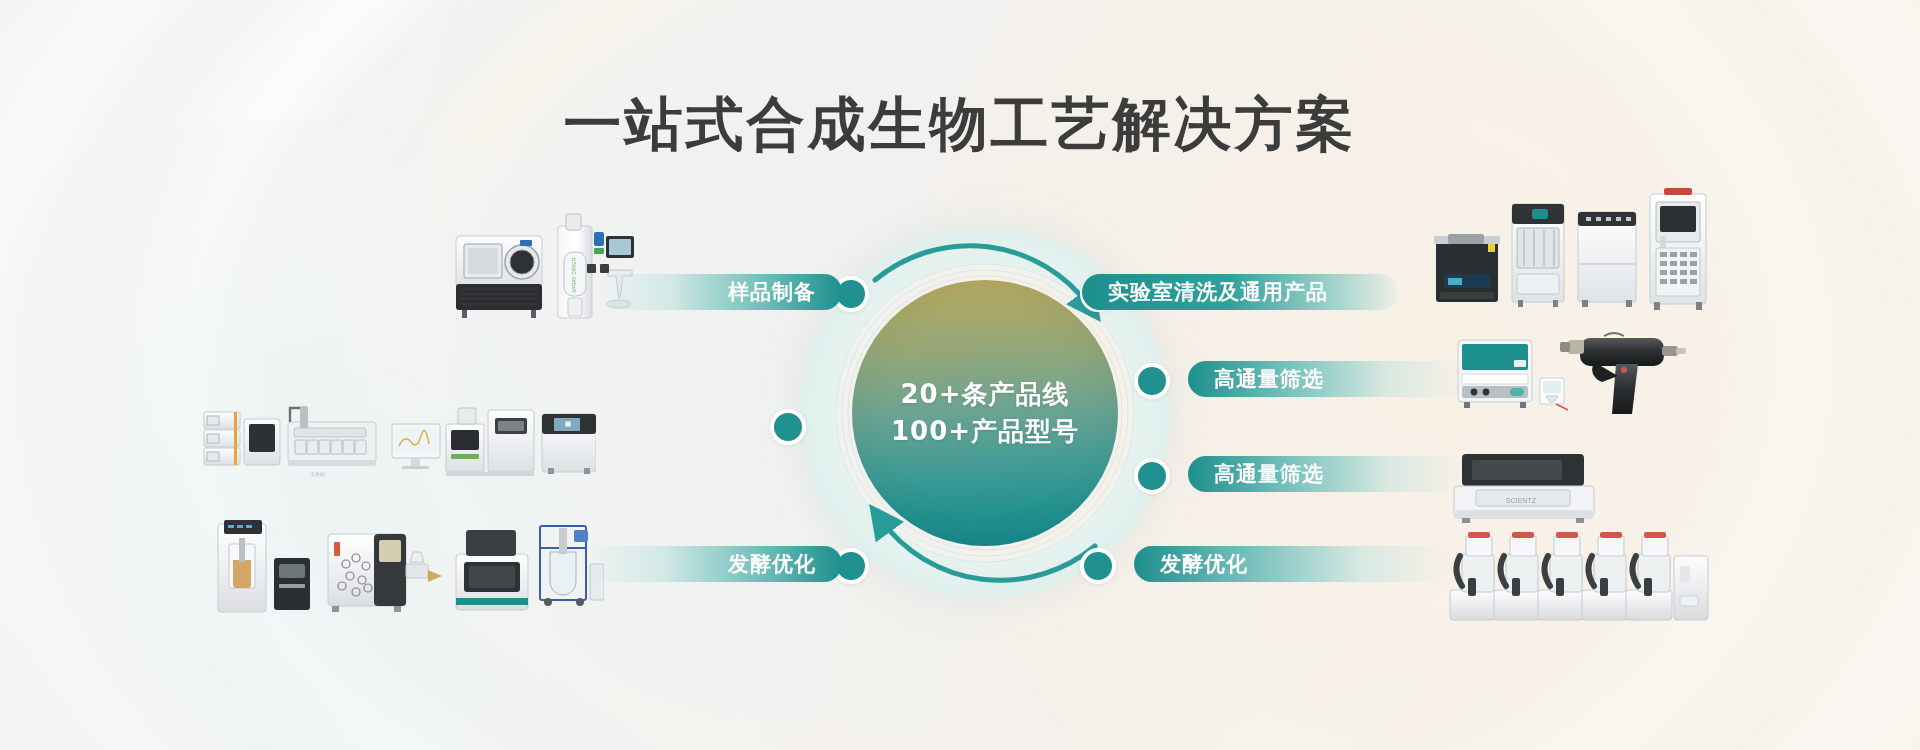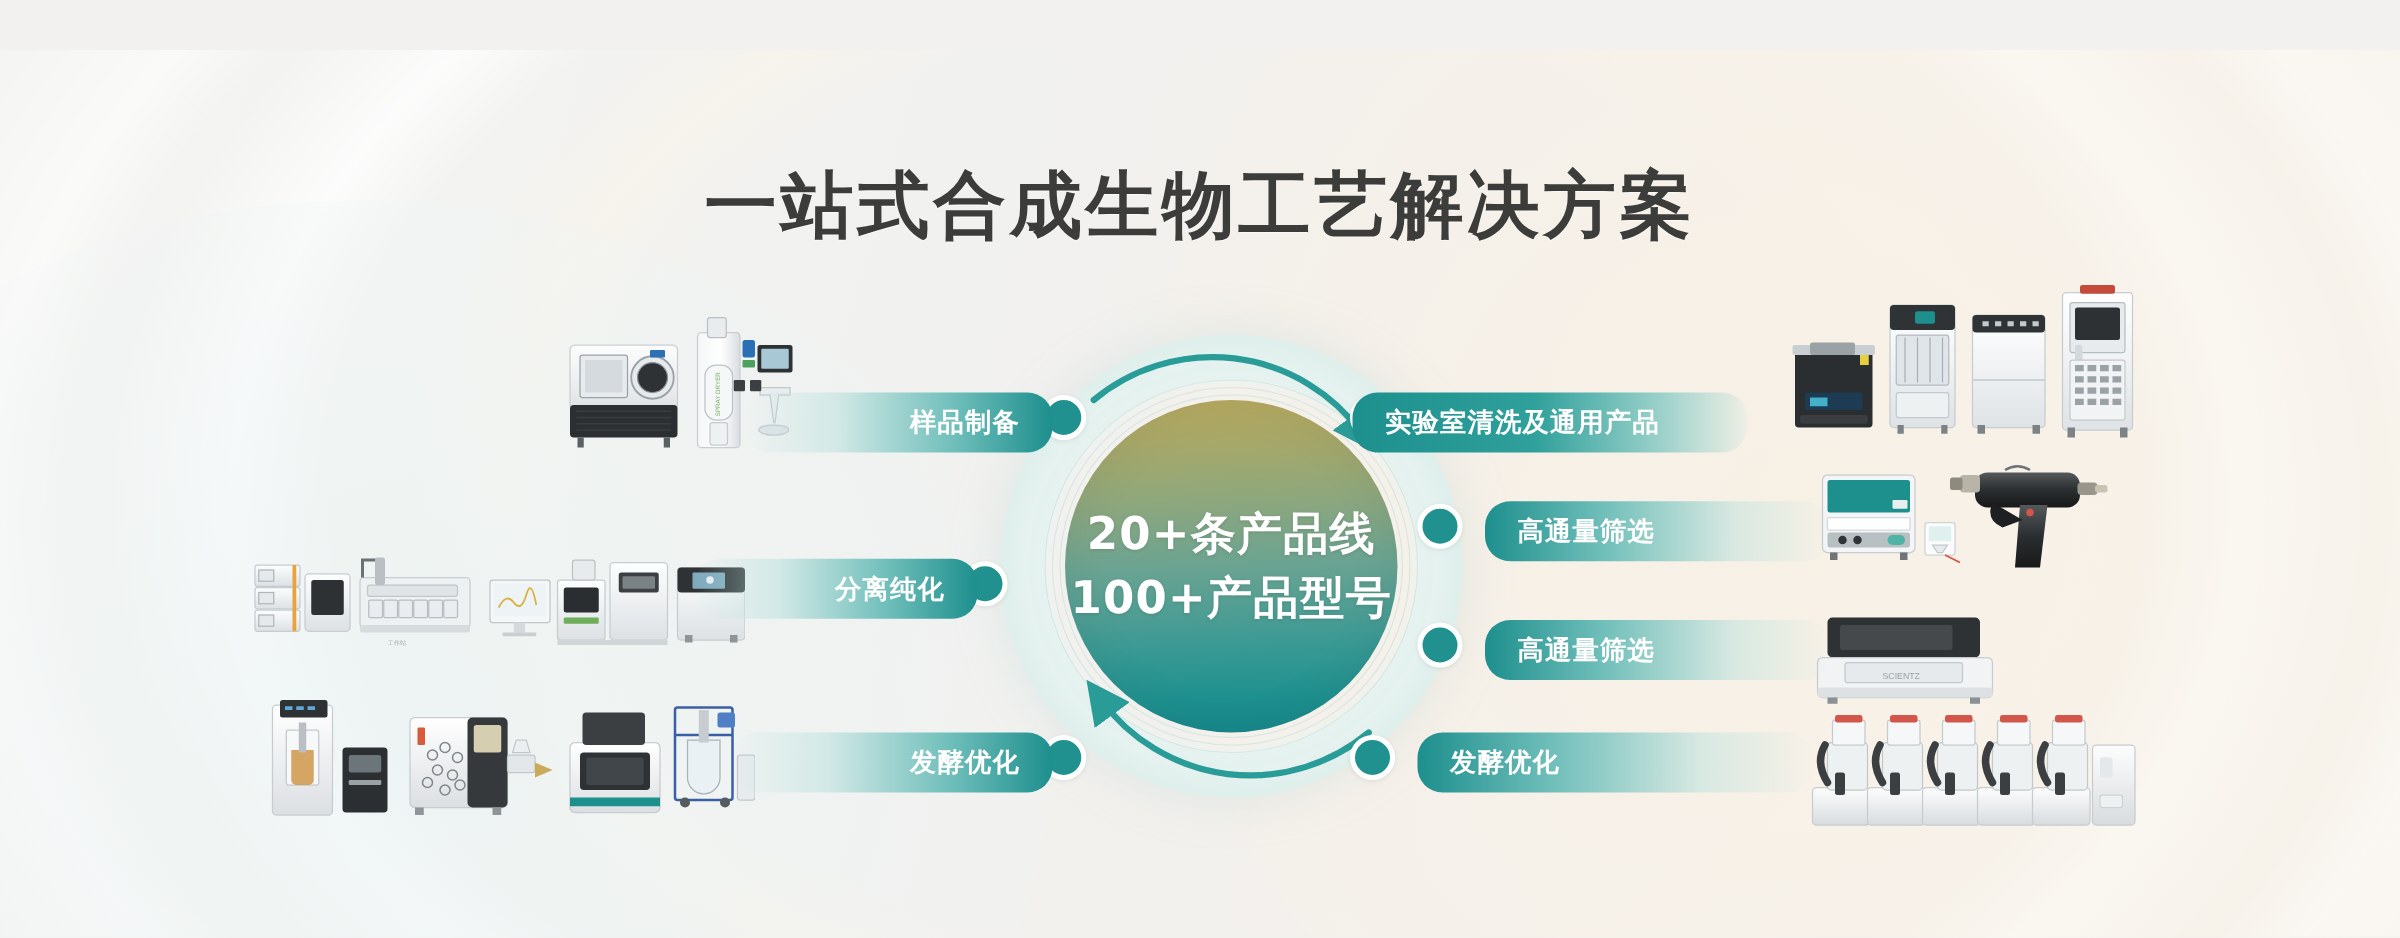--- a/index.html
+++ b/index.html
@@ -2,21 +2,21 @@
 <html><head>
 <meta charset="utf-8">
 <style>
   html,body{margin:0;padding:0;}
   body{
     width:1920px;height:750px;overflow:hidden;
     font-family:"Liberation Sans","DejaVu Sans",sans-serif;
     background:#f2f1ef;
     position:relative;
   }
-  #stage{position:absolute;inset:0;overflow:hidden;margin-top:40px;}
+  #stage{position:absolute;inset:0;overflow:hidden;}
 
   
   .bg-base{position:absolute;inset:0;
     background:linear-gradient(105deg,#f4f4f2 0%,#f1f1ef 38%,#f3f0ec 60%,#f6f2ec 78%,#f7f3ec 100%);}
   .bg-arc{position:absolute;border-radius:50%;}
   .arc1{width:2260px;height:1580px;left:-150px;top:-420px;
         background:radial-gradient(ellipse at 50% 50%, rgba(255,255,255,0) 58%, rgba(255,255,255,.55) 62%, rgba(255,255,255,0) 70%);}
   .arc2{width:1860px;height:1320px;left:60px;top:-300px;
         background:radial-gradient(ellipse at 50% 50%, rgba(255,255,255,0) 55%, rgba(255,255,255,.75) 61%, rgba(255,255,255,0) 69%);}
   .arc3{width:1380px;height:1050px;left:300px;top:-170px;
@@ -35,29 +35,29 @@
   
   .hub{position:absolute;left:800px;top:228px;width:370px;height:370px;}
   .hub-outer{position:absolute;inset:0;border-radius:50%;
     background:radial-gradient(circle at 50% 50%, rgba(255,255,255,0) 55%, #e9f4f2 58%, #ddeeeb 72%, rgba(240,248,246,.25) 88%, rgba(240,248,246,0) 100%);
     box-shadow:0 0 38px rgba(180,210,208,.35);}
   .ring-svg{position:absolute;inset:0;}
   .hub-core{position:absolute;left:52px;top:52px;width:266px;height:266px;border-radius:50%;
     background:linear-gradient(178deg,#b7a95f 0%,#a8a868 13%,#8fa77c 30%,#6aa392 50%,#3d9a94 72%,#1f918f 88%,#16868a 100%);
     display:flex;flex-direction:column;align-items:center;justify-content:center;
     box-shadow:inset 0 0 40px rgba(0,0,0,.06);}
-  .hub-line{color:#fff;font-size:36px;font-weight:700;letter-spacing:1px;line-height:1.42;
+  .hub-line{color:#fff;font-size:26px;font-weight:700;letter-spacing:1px;line-height:1.42;
     font-family:"DejaVu Sans","Liberation Sans",sans-serif;text-shadow:0 1px 3px rgba(0,0,0,.12);}
 
   
   .node{position:absolute;width:36px;height:36px;border-radius:50%;background:#21918f;
     border:4px solid #fff;box-sizing:border-box;box-shadow:0 1px 4px rgba(0,0,0,.08);}
 
   
-  .pill{position:absolute;height:48px;border-radius:20px;display:flex;align-items:center;
+  .pill{position:absolute;height:36px;border-radius:20px;display:flex;align-items:center;
     color:#fff;font-size:21px;font-weight:700;letter-spacing:1px;white-space:nowrap;
     font-family:"DejaVu Sans","Liberation Sans",sans-serif;text-align:center;}
   .pill.left{justify-content:flex-end;padding-right:26px;
     background:linear-gradient(90deg, rgba(224,240,238,0) 0%, rgba(186,225,221,.55) 30%, rgba(100,186,182,.92) 68%, #1d8f8d 100%);}
   .pill.right{justify-content:flex-start;padding-left:26px;
     background:linear-gradient(90deg, #1d8f8d 0%, rgba(100,186,182,.92) 34%, rgba(186,225,221,.5) 72%, rgba(224,240,238,0) 100%);}
   .pill.solid-right{background:linear-gradient(90deg,#1d8f8d 0%,#2fa09b 46%,rgba(124,198,192,.75) 78%,rgba(200,232,228,.15) 100%);}
 
   
   .cluster{position:absolute;}
@@ -461,23 +461,20 @@
   <div class="node" style="left:770px;top:409px"></div>
   <div class="node" style="left:833px;top:548px"></div>
   <div class="node" style="left:1080px;top:276px"></div>
   <div class="node" style="left:1134px;top:363px"></div>
   <div class="node" style="left:1134px;top:458px"></div>
   <div class="node" style="left:1080px;top:548px"></div>
 
   <div class="pill left" style="left:596px;top:274px;width:220px">
     <span>样品制备</span>
   </div>
-  <div class="pill left" style="left:556px;top:407px;width:200px">
-    <span>分离纯化</span>
-  </div>
   <div class="pill left" style="left:586px;top:546px;width:230px">
     <span>发酵优化</span>
   </div>
 
   <div class="pill right solid-right" style="left:1082px;top:274px;width:290px">
     <span>实验室清洗及通用产品</span>
   </div>
   <div class="pill right" style="left:1188px;top:361px;width:250px">
     <span>高通量筛选</span>
   </div>

